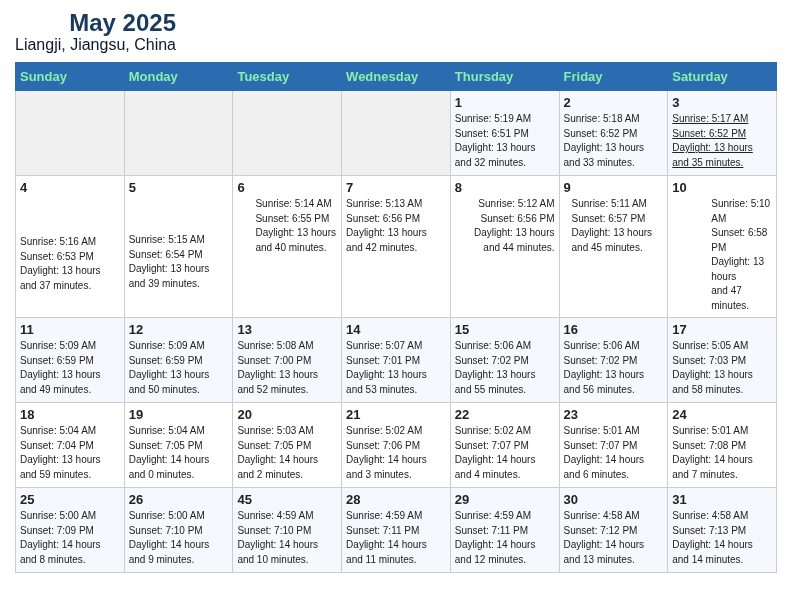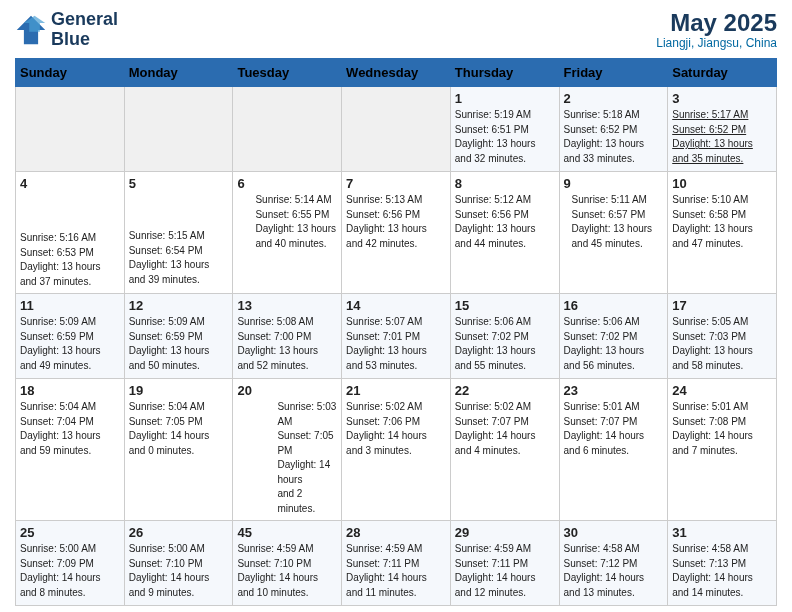--- a/index.html
+++ b/index.html
@@ -37,33 +37,33 @@
     .title-block {
       text-align: right;
     }
     .month-year {
       font-size: 24px;
       font-weight: bold;
       color: #1a3a5c;
       line-height: 1.1;
     }
     .location {
-      font-size: 12px;
-      color: #0369a1;
+      font-size: 16px;
+      color: #0f172a;
     }
     table {
       width: 100%;
       border-collapse: collapse;
       table-layout: fixed;
     }
     thead tr {
       background-color: #2b6cb0;
     }
     thead th {
-      color: #000000;
+      color: #86efac;
       font-size: 13px;
       font-weight: bold;
       padding: 6px 4px;
       text-align: left;
       border: 1px solid #2b6cb0;
     }
     tbody tr {
       vertical-align: top;
     }
     tbody td {
@@ -90,31 +90,20 @@
     }
     td.empty {
       background: #f0f0f0 !important;
     }
   </style>
 </head>
 <body>
 
 <div class="container">
   <div class="header">
-    <div class="logo">
-      <svg class="logo-icon" viewBox="0 0 36 36">
-        <rect x="0" y="0" width="36" height="36" fill="white"></rect>
-        <polygon points="18,2 34,18 26,18 26,34 10,34 10,18 2,18" fill="#2b6cb0"></polygon>
-        <polygon points="22,2 34,10 28,10 28,20 16,20 16,10 10,10" fill="#4a9fd4" opacity="0.7"></polygon>
-      </svg>
-      <div class="logo-text">
-        <span>General</span><br>
-        <span>Blue</span>
-      </div>
-    </div>
     <div class="title-block">
       <div class="month-year">May 2025</div>
       <div class="location">Liangji, Jiangsu, China</div>
     </div>
   </div>
 
   <table>
     <thead>
       <tr>
       <th>Sunday</th>
@@ -178,35 +167,35 @@
           </td>
           <td>
             <span class="day-number">7</span>
             <div class="day-info" style="white-space: pre-line;">Sunrise: 5:13 AM
 Sunset: 6:56 PM
 Daylight: 13 hours
 and 42 minutes.</div>
           </td>
           <td>
             <span class="day-number">8</span>
-            <div class="day-info" style="white-space: pre-line;">Sunrise: 5:12 AM
+            <div class="day-info" style="white-space: pre-line; text-align: right;">Sunrise: 5:12 AM
 Sunset: 6:56 PM
 Daylight: 13 hours
 and 44 minutes.</div>
           </td>
           <td>
             <span class="day-number">9</span>
             <div class="day-info" style="white-space: pre-line; margin-left: 8px;">Sunrise: 5:11 AM
 Sunset: 6:57 PM
 Daylight: 13 hours
 and 45 minutes.</div>
           </td>
           <td>
             <span class="day-number">10</span>
-            <div class="day-info" style="white-space: pre-line;">Sunrise: 5:10 AM
+            <div class="day-info" style="white-space: pre-line; margin-left: 39px;">Sunrise: 5:10 AM
 Sunset: 6:58 PM
 Daylight: 13 hours
 and 47 minutes.</div>
           </td>
         </tr>
         <tr>
           <td>
             <span class="day-number">11</span>
             <div class="day-info" style="white-space: pre-line;">Sunrise: 5:09 AM
 Sunset: 6:59 PM
@@ -266,21 +255,21 @@
           </td>
           <td>
             <span class="day-number">19</span>
             <div class="day-info" style="white-space: pre-line;">Sunrise: 5:04 AM
 Sunset: 7:05 PM
 Daylight: 14 hours
 and 0 minutes.</div>
           </td>
           <td>
             <span class="day-number">20</span>
-            <div class="day-info" style="white-space: pre-line; margin-left: 40px;">Sunrise: 5:03 AM
+            <div class="day-info" style="white-space: pre-line;">Sunrise: 5:03 AM
 Sunset: 7:05 PM
 Daylight: 14 hours
 and 2 minutes.</div>
           </td>
           <td>
             <span class="day-number">21</span>
             <div class="day-info" style="white-space: pre-line;">Sunrise: 5:02 AM
 Sunset: 7:06 PM
 Daylight: 14 hours
 and 3 minutes.</div>

